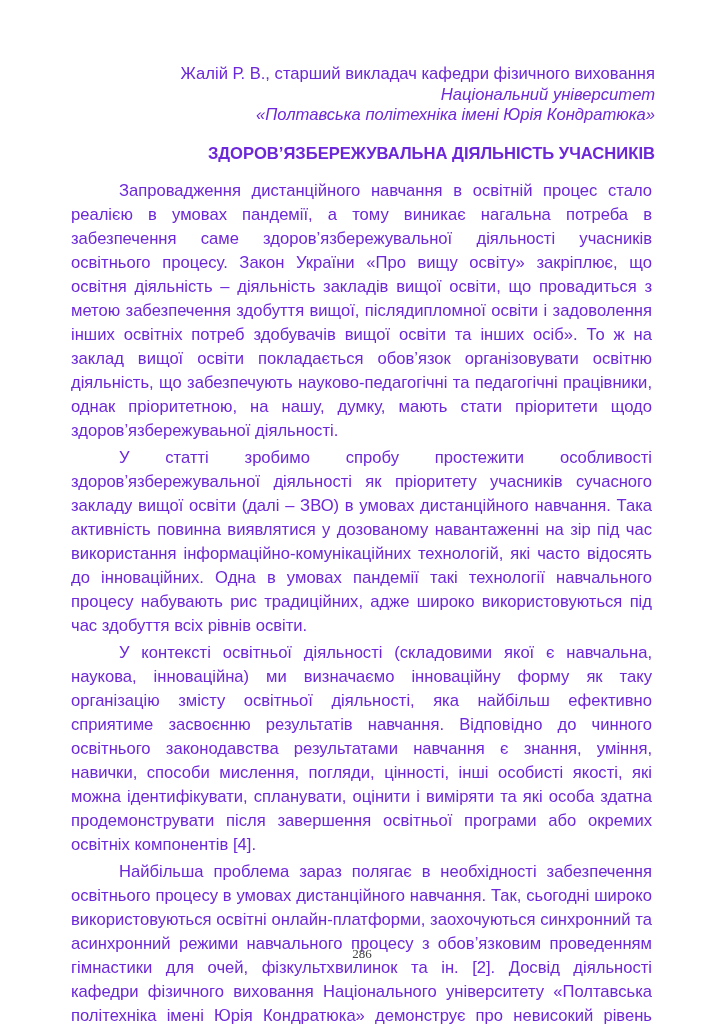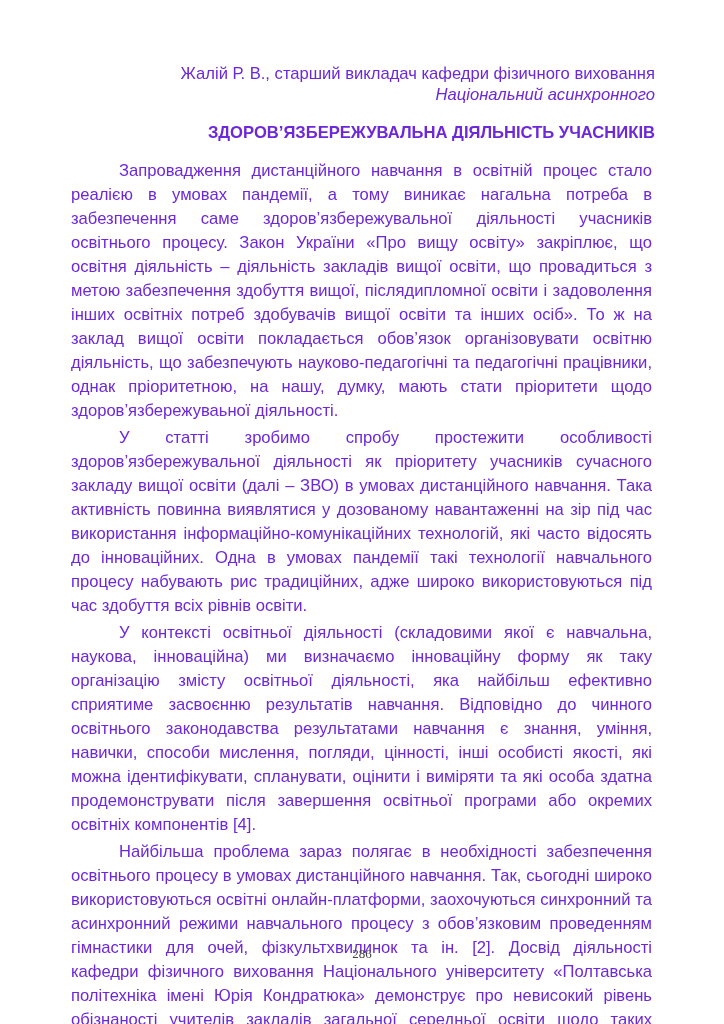--- a/index.html
+++ b/index.html
@@ -25,21 +25,22 @@
     text-align: center; font-family: "Liberation Serif", "DejaVu Serif", serif;
     font-size: 13px; color: #404040;
   }
 </style>
 </head>
 <body>
 
 <div class="page">
   <div class="author">
     <div>Жалій Р. В., старший викладач кафедри фізичного виховання</div>
-    <div class="italic">Національний асинхронного</div>
+    <div class="italic">Національний університет</div>
+    <div class="italic">«Полтавська політехніка імені Юрія Кондратюка»</div>
   </div>
 
   <div class="title">
     <div>ЗДОРОВ’ЯЗБЕРЕЖУВАЛЬНА ДІЯЛЬНІСТЬ УЧАСНИКІВ</div>
   </div>
 
   <div class="body">
     <p>Запровадження дистанційного навчання в освітній процес стало реалією в умовах пандемії, а тому виникає нагальна потреба в забезпечення саме здоров’язбережувальної діяльності учасників освітнього процесу. Закон України «Про вищу освіту» закріплює, що освітня діяльність – діяльність закладів вищої освіти, що провадиться з метою забезпечення здобуття вищої, післядипломної освіти і задоволення інших освітніх потреб здобувачів вищої освіти та інших осіб». То ж на заклад вищої освіти покладається обов’язок організовувати освітню діяльність, що забезпечують науково-педагогічні та педагогічні працівники, однак пріоритетною, на нашу, думку, мають стати пріоритети щодо здоров’язбережуваьної діяльності.</p>
     <p>У статті зробимо спробу простежити особливості здоров’язбережувальної діяльності як пріоритету учасників сучасного закладу вищої освіти (далі – ЗВО) в умовах дистанційного навчання. Така активність повинна виявлятися у дозованому навантаженні на зір під час використання інформаційно-комунікаційних технологій, які часто відосять до інноваційних. Одна в умовах пандемії такі технології навчального процесу набувають рис традиційних, адже широко використовуються під час здобуття всіх рівнів освіти.</p>
     <p>У контексті освітньої діяльності (складовими якої є навчальна, наукова, інноваційна) ми визначаємо інноваційну форму як таку організацію змісту освітньої діяльності, яка найбільш ефективно сприятиме засвоєнню результатів навчання. Відповідно до чинного освітнього законодавства результатами навчання є знання, уміння, навички, способи мислення, погляди, цінності, інші особисті якості, які можна ідентифікувати, спланувати, оцінити і виміряти та які особа здатна продемонструвати після завершення освітньої програми або окремих освітніх компонентів [4].</p>

